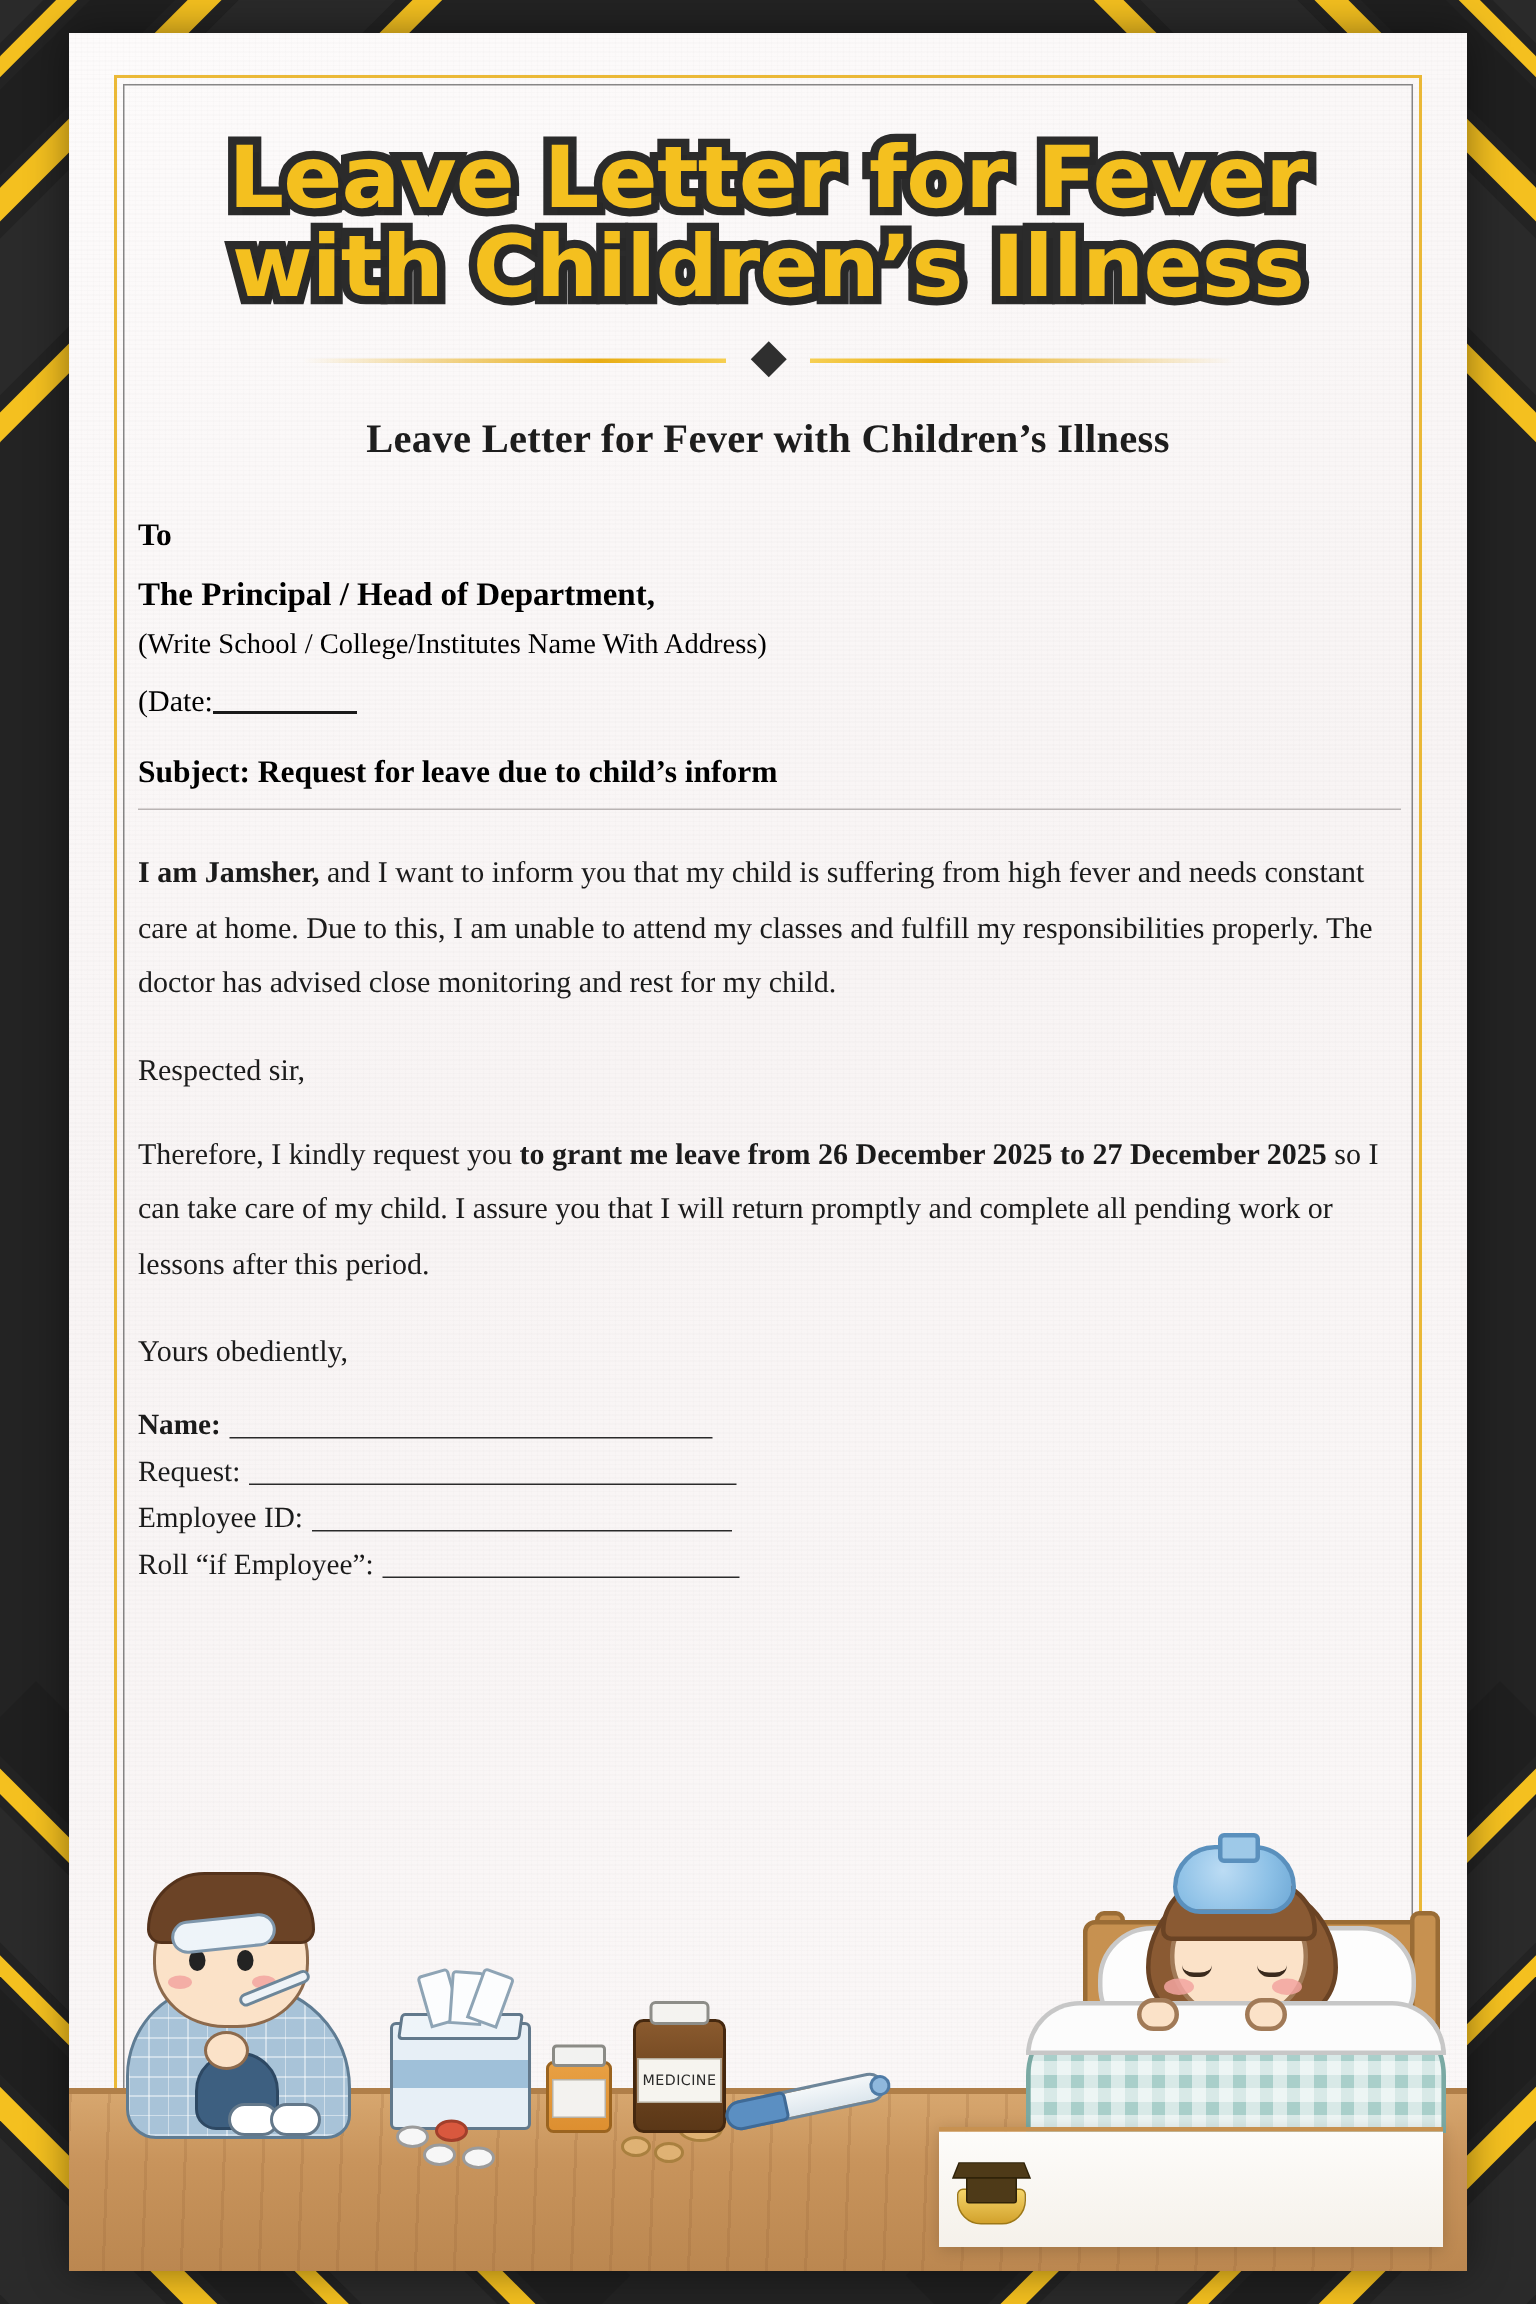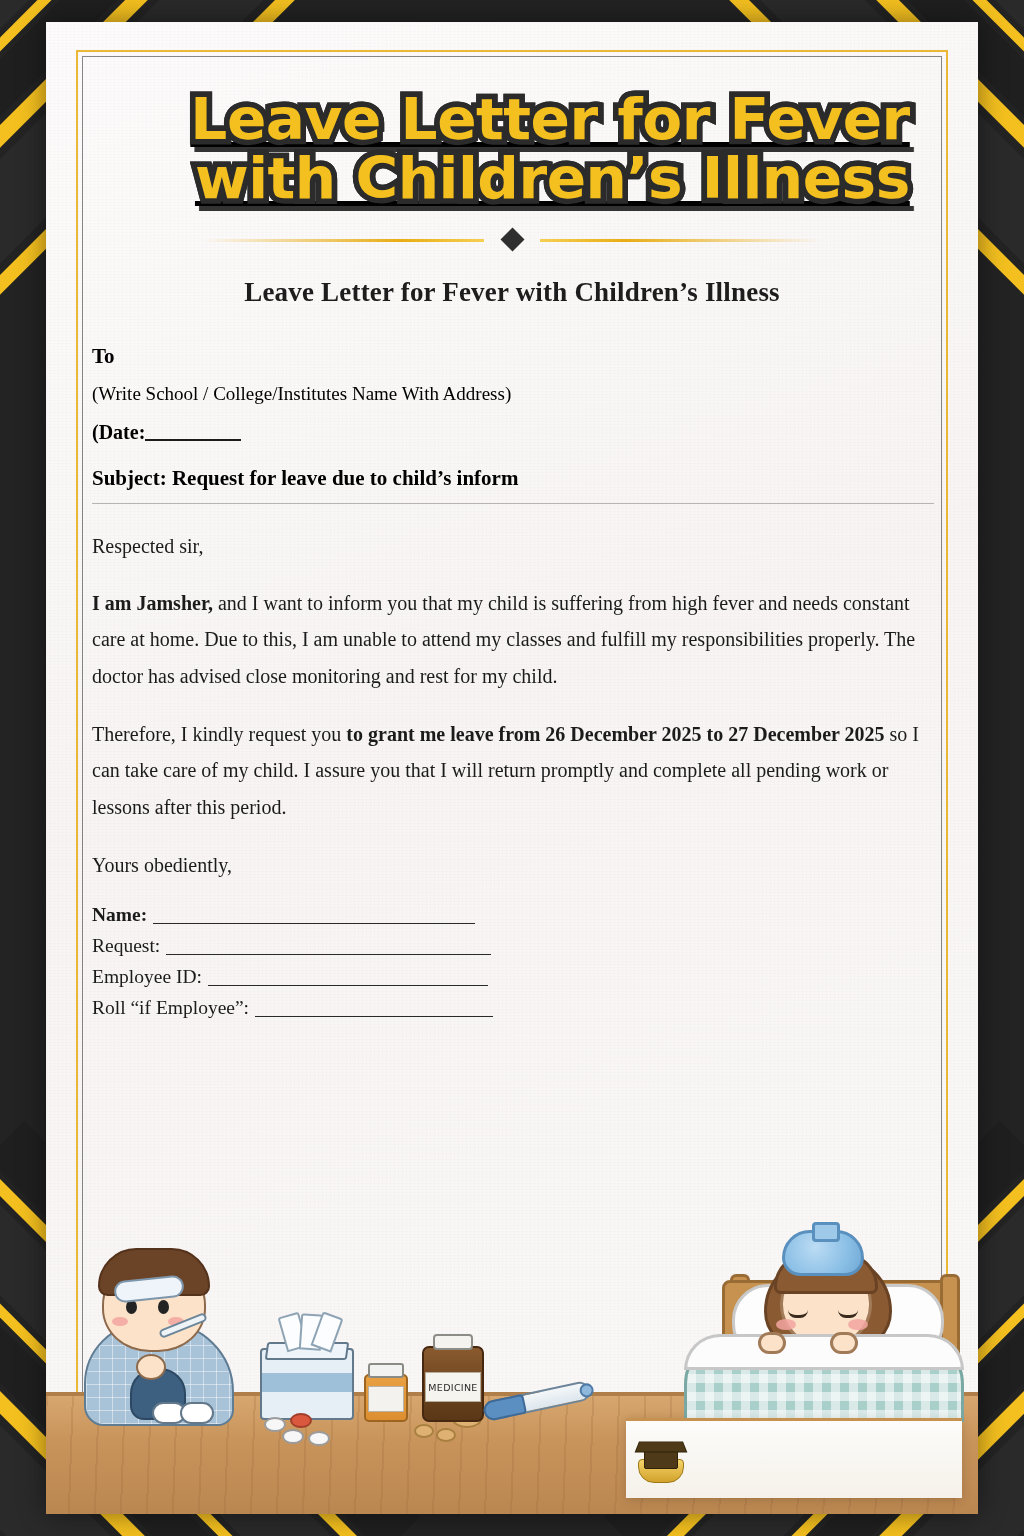--- a/index.html
+++ b/index.html
@@ -52,21 +52,21 @@
   }
 
   
   .content {
     position:absolute;
     left:36px; right:36px; top:40px; bottom:0;
     padding:0 0 0 0;
   }
 
   
-  .title-wrap { text-align:right; padding:28px 40px 0;text-decoration:underline; }
+  .title-wrap { text-align:center; padding:28px 40px 0; }
   .title {
     font-family:"DejaVu Sans", sans-serif;
     font-weight:900;
     font-size:57px;
     line-height:1.03;
     letter-spacing:-0.5px;
     color:#F4C01F;
     -webkit-text-stroke:11px #2b2b2b;
     paint-order:stroke fill;
     text-shadow:
@@ -100,21 +100,21 @@
     margin-top:28px;
     letter-spacing:.2px;
   }
 
   
   .letter { padding:0 8px 0 10px; margin-top:36px; }
   .b  { font-weight:700; }
   .to      { font-size:21px; font-weight:700; margin-bottom:14px; }
   .addr    { font-size:22px; font-weight:700; margin-bottom:10px; }
   .inst    { font-size:19px; margin-bottom:16px; }
-  .dateln  { font-size:20px; font-weight:700; margin-bottom:22px; }
+  .dateln  { font-size:20px; font-weight:400; margin-bottom:22px; }
   .blank   { display:inline-block; border-bottom:2px solid #1b1b1b; width:96px; vertical-align:-2px; }
   .subject { font-size:21px; font-weight:700; }
   .rule    { height:1px; background:#b9b4b4; margin:12px 0 24px; }
 
   p.para {
     font-size:20px;
     line-height:1.82;
     color:#1b1b1b;
     margin-bottom:22px;
     text-align:left;
@@ -450,34 +450,35 @@
         <div class="dl"></div>
         <div class="dd"></div>
         <div class="dr"></div>
       </div>
 
       <div class="subtitle">Leave Letter for Fever with Children’s Illness</div>
 
       <div class="letter">
 
         <div class="to">To</div>
+        <div class="addr">The Principal / Head of Department,</div>
         <div class="inst">(Write School / College/Institutes Name With Address)</div>
 
         <div class="dateln">
           <span>(Date:</span><span class="blank"></span>
         </div>
 
         <div class="subject">Subject: Request for leave due to child’s inform</div>
         <div class="rule"></div>
 
-        <p class="para tight">Respected sir,</p>
-
         <p class="para">
           <span class="b">I am  Jamsher,</span><span> and I want to inform you that my child is suffering from high fever and needs constant care at home. Due to this, I am unable to attend my classes and fulfill my responsibilities properly. The doctor has advised close monitoring and rest for my child.</span>
         </p>
+
+        <p class="para tight">Respected sir,</p>
 
         <p class="para">
           <span>Therefore, I kindly request you </span><span class="b">to grant me leave from 26 December 2025 to 27 December 2025</span><span> so I can take care of my child. I assure you that I will return promptly and complete all pending work or lessons after this period.</span>
         </p>
 
         <p class="para tight">Yours obediently,</p>
 
         <div class="fields">
           <div class="field">
             <span class="lbl">Name:</span><span class="line" style="width:322px"></span>

